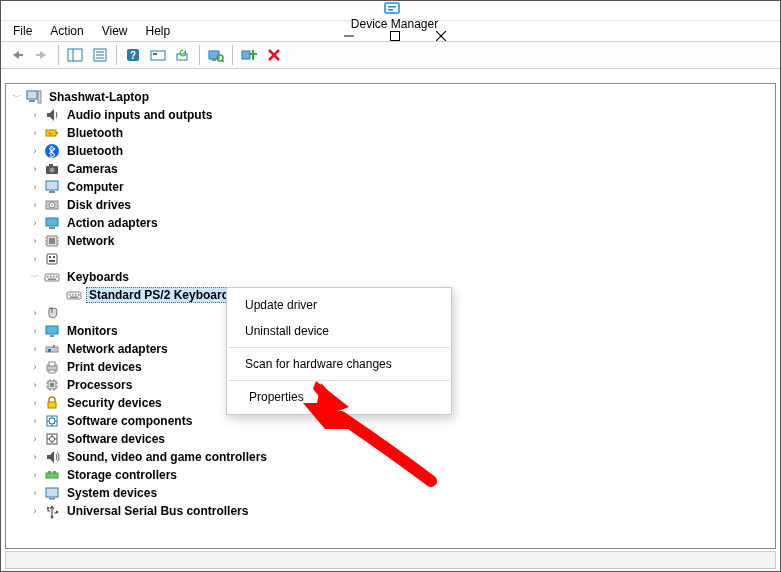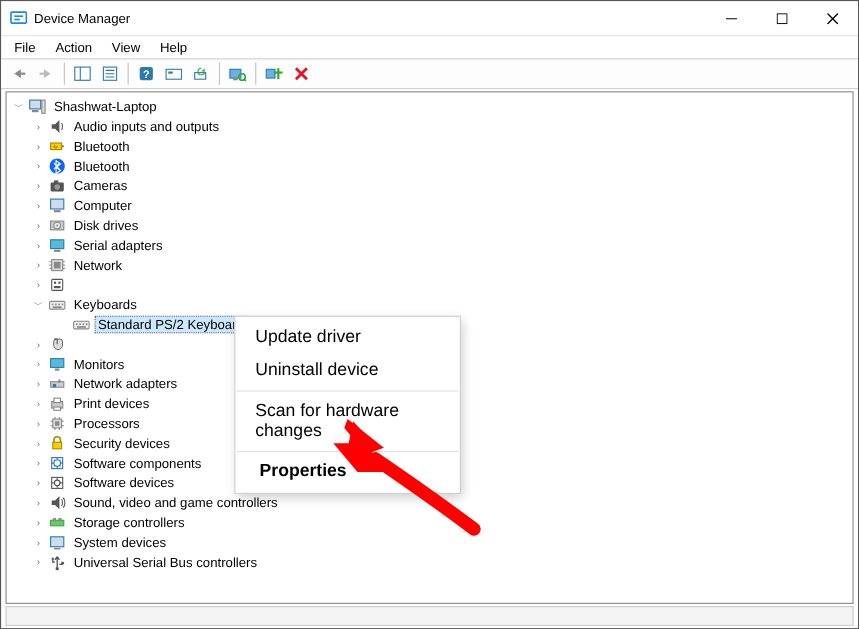--- a/index.html
+++ b/index.html
@@ -10,25 +10,26 @@
     color: #000;
     background: #fff;
     width: 781px;
     height: 572px;
     border: 1px solid #555;
     position: relative;
     overflow: hidden;
   }
   
   .titlebar {
-    height: 32px;
+    height: 20px;
     display: flex;
     align-items: center;
     padding-left: 8px;
     border-bottom: 1px solid #e5e5e5;
+    flex-direction: column;
   }
   .titlebar .app-icon { width: 16px; height: 16px; margin-right: 6px; }
   .titlebar .title { flex: 1; font-size: 12px; }
   .win-controls { display: flex; height: 100%; }
   .win-btn {
     width: 46px; height: 100%;
     display: flex; align-items: center; justify-content: center;
     font-family: "Segoe UI Symbol", sans-serif;
   }
 
@@ -77,39 +78,39 @@
     white-space: nowrap;
   }
   .expander {
     width: 14px; height: 14px;
     display: flex; align-items: center; justify-content: center;
     font-size: 9px; color: #6a6a6a;
     margin-right: 2px;
   }
   .expander.blank { visibility: hidden; }
   .node-icon { width: 16px; height: 16px; margin-right: 4px; display:flex;align-items:center;justify-content:center; }
-  .node-label { padding: 1px 3px; }
+  .node-label { padding: 1px 3px; font-weight: bold; }
   .node-label.selected { background: #cce8ff; border: 1px dotted #666; padding: 0 2px; }
   .depth0 { padding-left: 4px; }
   .depth1 { padding-left: 22px; }
   .depth2 { padding-left: 44px; }
 
   
   .context-menu {
     position: absolute;
-    top: 286px; left: 212px;
-    width: 206px;
+    top: 286px; left: 225px;
+    width: 226px;
     background: #fff;
     border: 1px solid #ccc;
     box-shadow: 2px 4px 10px rgba(0,0,0,0.2);
     padding: 4px 0;
-    font-size: 16px;
+    font-size: 12px;
   }
   .cm-item { padding: 6px 18px; }
-  .cm-item.bold { font-weight: bold; padding-left: 22px; }
+  .cm-item.bold { font-weight: normal; padding-left: 22px; }
   .cm-sep { height:1px; background:#e0e0e0; margin: 3px 1px; }
 
   
   .arrow-svg {
     position: absolute;
     top: 380px; left: 300px;
     pointer-events: none;
   }
 
   
@@ -314,21 +315,21 @@
         <span class="node-label">Disk drives</span>
       </div>
       <div class="tree-node depth1">
         <span class="expander" style="transform: none;">›</span>
         <span class="node-icon">
           <svg width="16" height="16">
             <rect x="2" y="3" width="12" height="8" fill="#5bd" stroke="#2a7ab0"></rect>
             <rect x="5" y="12" width="6" height="2" fill="#888"></rect>
           </svg>
         </span>
-        <span class="node-label">Serial adapters</span>
+        <span class="node-label">Action adapters</span>
       </div>
       <div class="tree-node depth1">
         <span class="expander" style="transform: none;">›</span>
         <span class="node-icon">
           <svg width="16" height="16">
             <rect x="3" y="3" width="10" height="10" fill="#ddd" stroke="#888"></rect>
             <rect x="5" y="5" width="6" height="6" fill="#888"></rect>
             <line x1="3" y1="5" x2="1" y2="5" stroke="#888"></line>
             <line x1="3" y1="8" x2="1" y2="8" stroke="#888"></line>
             <line x1="3" y1="11" x2="1" y2="11" stroke="#888"></line>

